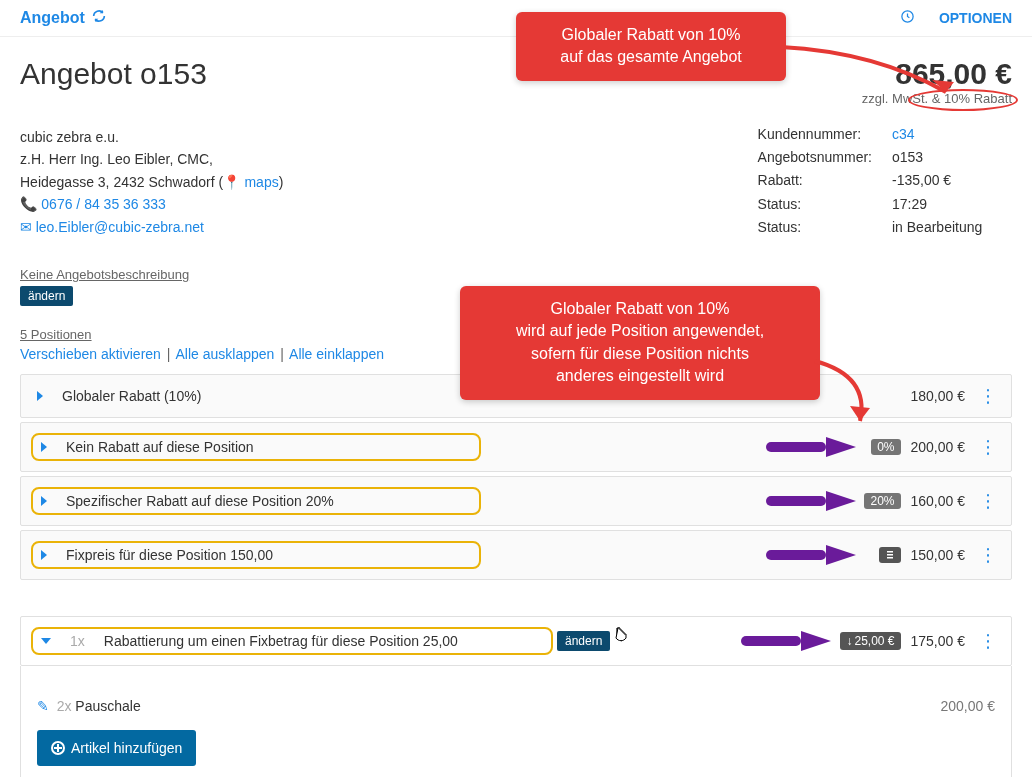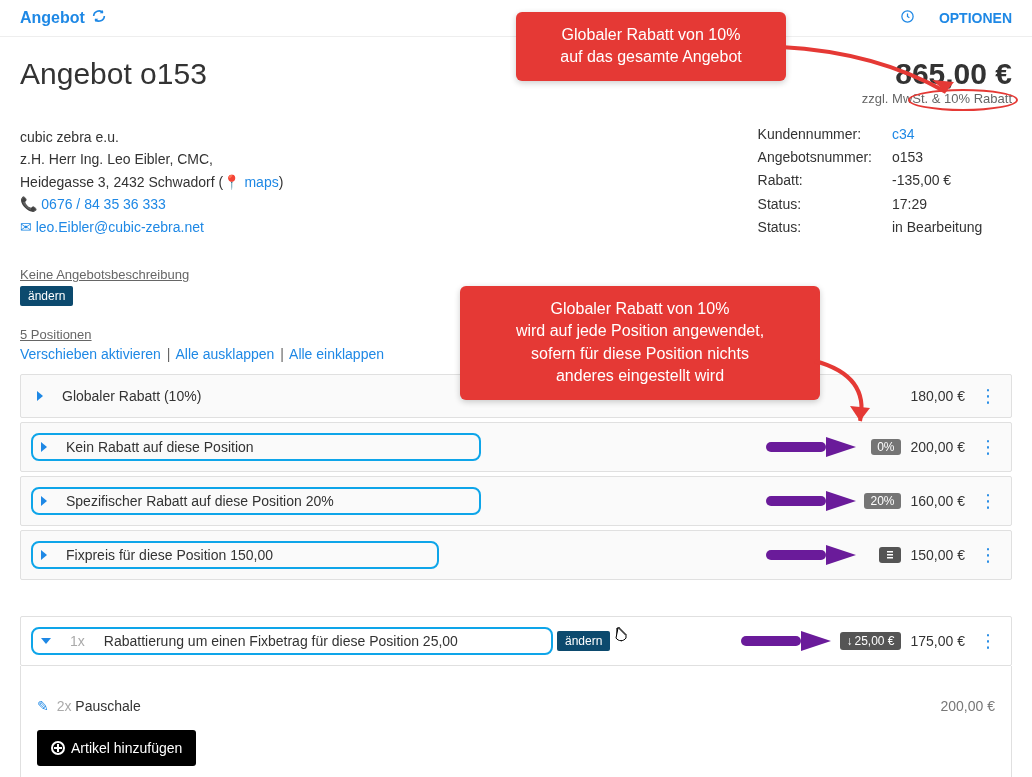--- a/index.html
+++ b/index.html
@@ -24,34 +24,34 @@
 .desc-section { padding: 12px 20px 4px 20px; }
 .underline-link { text-decoration: underline; color: #666; font-size: 13px; }
 .btn-blue-sm { background: #0c4a6e; color: #fff; border: none; padding: 3px 8px; font-size: 12px; border-radius: 2px; cursor: pointer; margin-top: 4px; }
 .pos-header { padding: 16px 20px 4px 20px; }
 .pos-links { color: #1e88e5; padding: 0 20px 8px 20px; font-size: 14px; }
 .pos-links span.sep { color: #666; margin: 0 2px; }
 .position-row { margin: 4px 20px; padding: 10px 10px; background: #fafafa; border: 1px solid #e0e0e0; display: flex; align-items: center; border-radius: 2px; position: relative; }
 .position-row.expanded { background: #fff; }
 .pos-left { flex: 1; display: flex; align-items: center; gap: 0; }
 .pos-title-box { display: flex; align-items: center; gap: 19px; padding: 2px 6px; }
-.pos-title-box.purple-border { border: 2px solid #0ea5e9; border-radius: 8px; padding: 4px 8px; }
+.pos-title-box.purple-border { border: 2px solid #eab308; border-radius: 8px; padding: 4px 8px; }
 .caret-right { display: inline-block; width: 0; height: 0; border-top: 5px solid transparent; border-bottom: 5px solid transparent; border-left: 6px solid #1e88e5; }
 .caret-down { display: inline-block; width: 0; height: 0; border-left: 5px solid transparent; border-right: 5px solid transparent; border-top: 6px solid #1e88e5; }
 .pos-right { display: flex; align-items: center; gap: 10px; min-width: 130px; justify-content: flex-end; }
 .badge-gray { background: #757575; color: #fff; padding: 1px 6px; border-radius: 3px; font-size: 12px; }
 .badge-dark { background: #555; color: #fff; padding: 2px 6px; border-radius: 3px; font-size: 12px; display: inline-flex; align-items: center; gap: 2px; }
 .dots-icon { color: #1e88e5; font-size: 18px; cursor: pointer; padding: 0 4px; }
 .purple-arrow { position: absolute; right: 155px; top: 50%; transform: translateY(-50%); pointer-events: none; }
 .purple-arrow svg { display: block; }
 .expanded-body { margin: 0 20px 4px 20px; padding: 12px 16px 16px 16px; border: 1px solid #e0e0e0; border-top: none; }
 .subrow { display: flex; justify-content: space-between; align-items: center; padding: 20px 0 16px 0; }
 .pencil-icon { color: #1e88e5; margin-right: 4px; }
 .gray-2x { color: #aaa; }
-.btn-add { background: #000000; color: #fff; border: none; padding: 10px 14px; font-size: 14px; border-radius: 3px; cursor: pointer; display: inline-flex; align-items: center; gap: 6px; }
+.btn-add { background: #0369a1; color: #fff; border: none; padding: 10px 14px; font-size: 14px; border-radius: 3px; cursor: pointer; display: inline-flex; align-items: center; gap: 6px; }
 .plus-circle { width: 14px; height: 14px; border: 2px solid #fff; border-radius: 50%; position: relative; display: inline-block; }
 .plus-circle::before { content: ""; position: absolute; width: 8px; height: 2px; background: #fff; top: 4px; left: 1px; }
 .plus-circle::after { content: ""; position: absolute; width: 2px; height: 8px; background: #fff; top: 1px; left: 4px; }
 .callout { position: absolute; background: #e53935; color: #fff; padding: 12px 18px; border-radius: 6px; font-size: 16px; text-align: center; line-height: 1.4; box-shadow: 0 2px 6px rgba(0,0,0,0.2); z-index: 10; }
 .callout1 { top: 12px; left: 516px; width: 270px; }
 .callout2 { top: 286px; left: 460px; width: 360px; }
 .callout svg.pointer { position: absolute; }
 .cursor-img { position: absolute; left: 611px; top: 626px; z-index: 20; }
 </style>
 </head>
@@ -177,21 +177,21 @@
   </span>
   <div class="pos-right">
     <span class="badge-gray">20%</span>
     <span>160,00 €</span>
     <span class="dots-icon">⋮</span>
   </div>
 </div>
 
 <div class="position-row">
   <div class="pos-left">
-    <div class="pos-title-box purple-border" style="width:408px;">
+    <div class="pos-title-box purple-border" style="width:450px;">
       <span class="caret-right"></span>
       <span>Fixpreis für diese Position 150,00</span>
     </div>
   </div>
   <span class="purple-arrow">
     <svg width="90" height="20">
         <rect x="0" y="5" width="60" height="10" rx="5" fill="#6a1b9a"></rect>
         <polygon points="60,0 90,10 60,20" fill="#6a1b9a"></polygon>
       </svg>
   </span>

